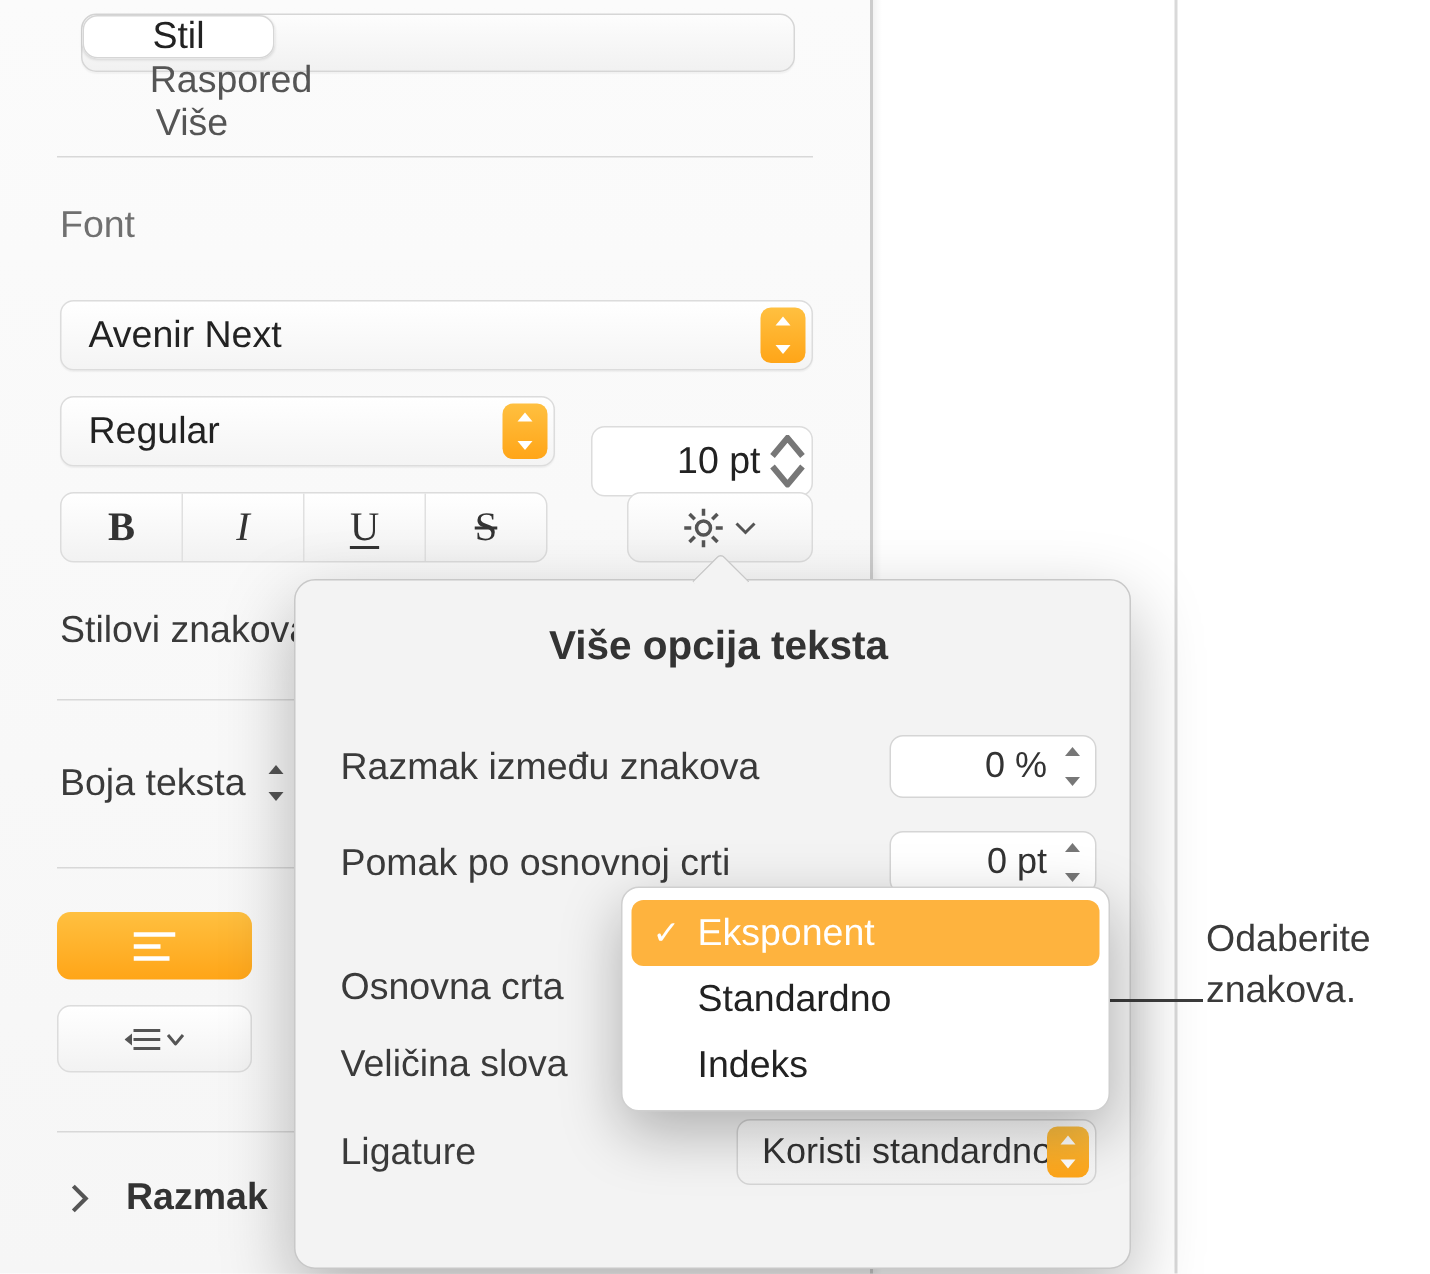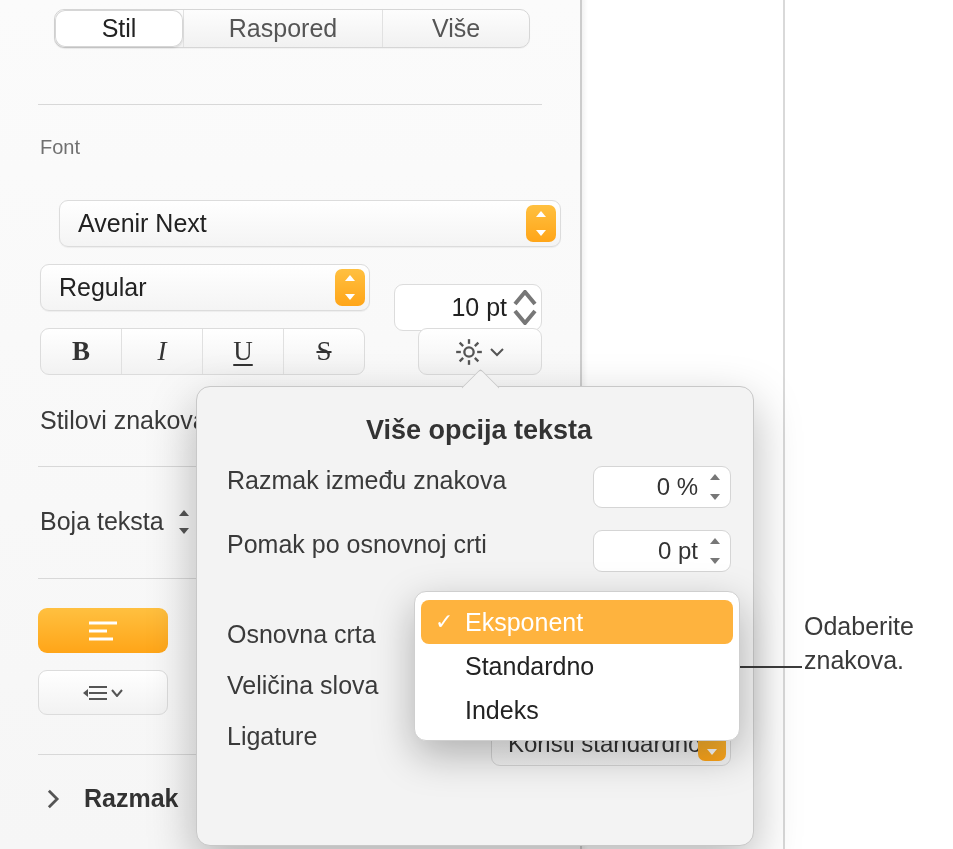--- a/index.html
+++ b/index.html
@@ -35,20 +35,21 @@
   
   .seg {
     position: absolute;
     left: 54px; top: 9px;
     width: 476px; height: 39px;
     border: 1px solid #d6d6d6;
     border-radius: 10px;
     display: flex;
     background: linear-gradient(#fdfdfd,#f1f1f1);
     box-shadow: 0 1px 1px rgba(0,0,0,0.04);
+    flex-direction: column;
   }
   .seg .tab {
     flex: 0 0 auto;
     display: flex;
     align-items: center;
     justify-content: center;
     font-size: 25px;
     color: #555;
     position: relative;
   }
@@ -59,21 +60,21 @@
     color: #222;
     font-weight: 500;
   }
   .seg .sep {
     width: 1px;
     background: #e1e1e1;
   }
 
   .heading {
     position: absolute;
-    font-size: 20px;
+    font-size: 25px;
     color: #707070;
   }
   .heading.font { left: 40px; top: 136px; }
   .hr {
     position: absolute;
     left: 38px; width: 504px; height: 1px;
     background: #d8d8d8;
   }
   .hr.h1 { top: 104px; }
   .hr.h2 { top: 466px; }
@@ -104,21 +105,21 @@
     content: "";
     position: absolute;
     left: 50%; transform: translateX(-50%);
     width: 0; height: 0;
     border-left: 5px solid transparent;
     border-right: 5px solid transparent;
   }
   .dd .knob::before { top: 6px; border-bottom: 6px solid #fff; }
   .dd .knob::after { bottom: 6px; border-top: 6px solid #fff; }
 
-  .dd.font-family { left: 40px; top: 200px; width: 502px; height: 47px; margin-left: 19px; }
+  .dd.font-family { left: 40px; top: 200px; width: 502px; height: 47px; }
   .dd.font-style  { left: 40px; top: 264px; width: 330px; height: 47px; }
 
   .size-box {
     position: absolute;
     left: 394px; top: 264px; width: 148px; height: 47px;
     border: 1px solid #dcdcdc;
     border-radius: 9px;
     background: #fff;
     display: flex;
     align-items: center;
@@ -249,25 +250,25 @@
     border-left: 1px solid #c8c8c8;
     border-top: 1px solid #c8c8c8;
     transform: rotate(45deg);
     border-top-left-radius: 4px;
   }
   .pop-title {
     text-align: center;
     font-size: 27px;
     font-weight: 700;
     color: #333;
-    margin-bottom: 20px;
+    margin-bottom: 44px;
   }
   .pop-row {
     display: flex;
-    align-items: flex-start;
+    align-items: center;
     justify-content: space-between;
     margin-bottom: 22px;
     font-size: 25px;
     color: #333;
     gap: 46px;
   }
   .pop-row .lbl { color: #3a3a3a; }
   .spin {
     width: 138px; height: 42px;
     border: 1px solid #d5d5d5;

